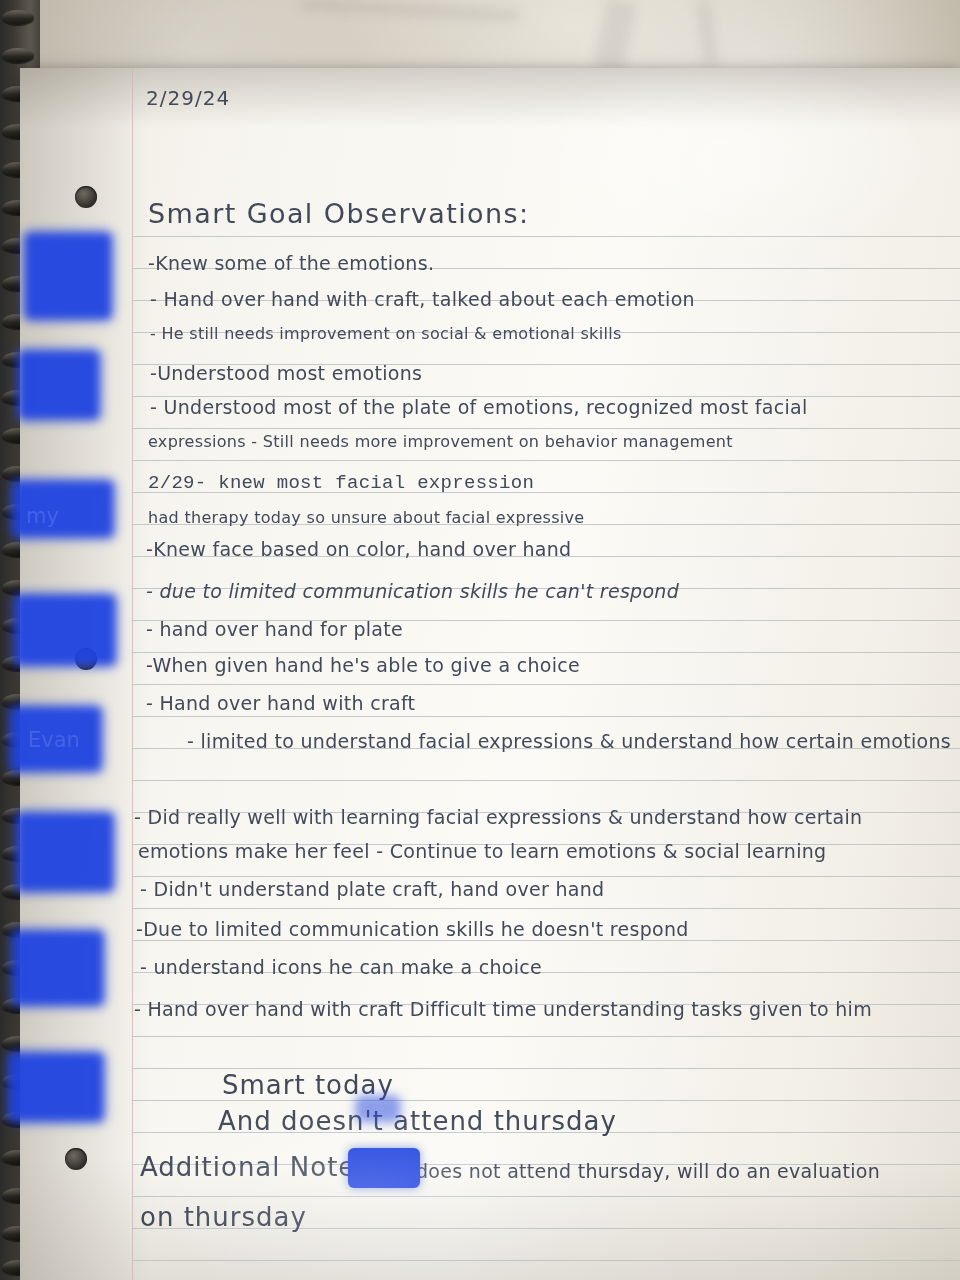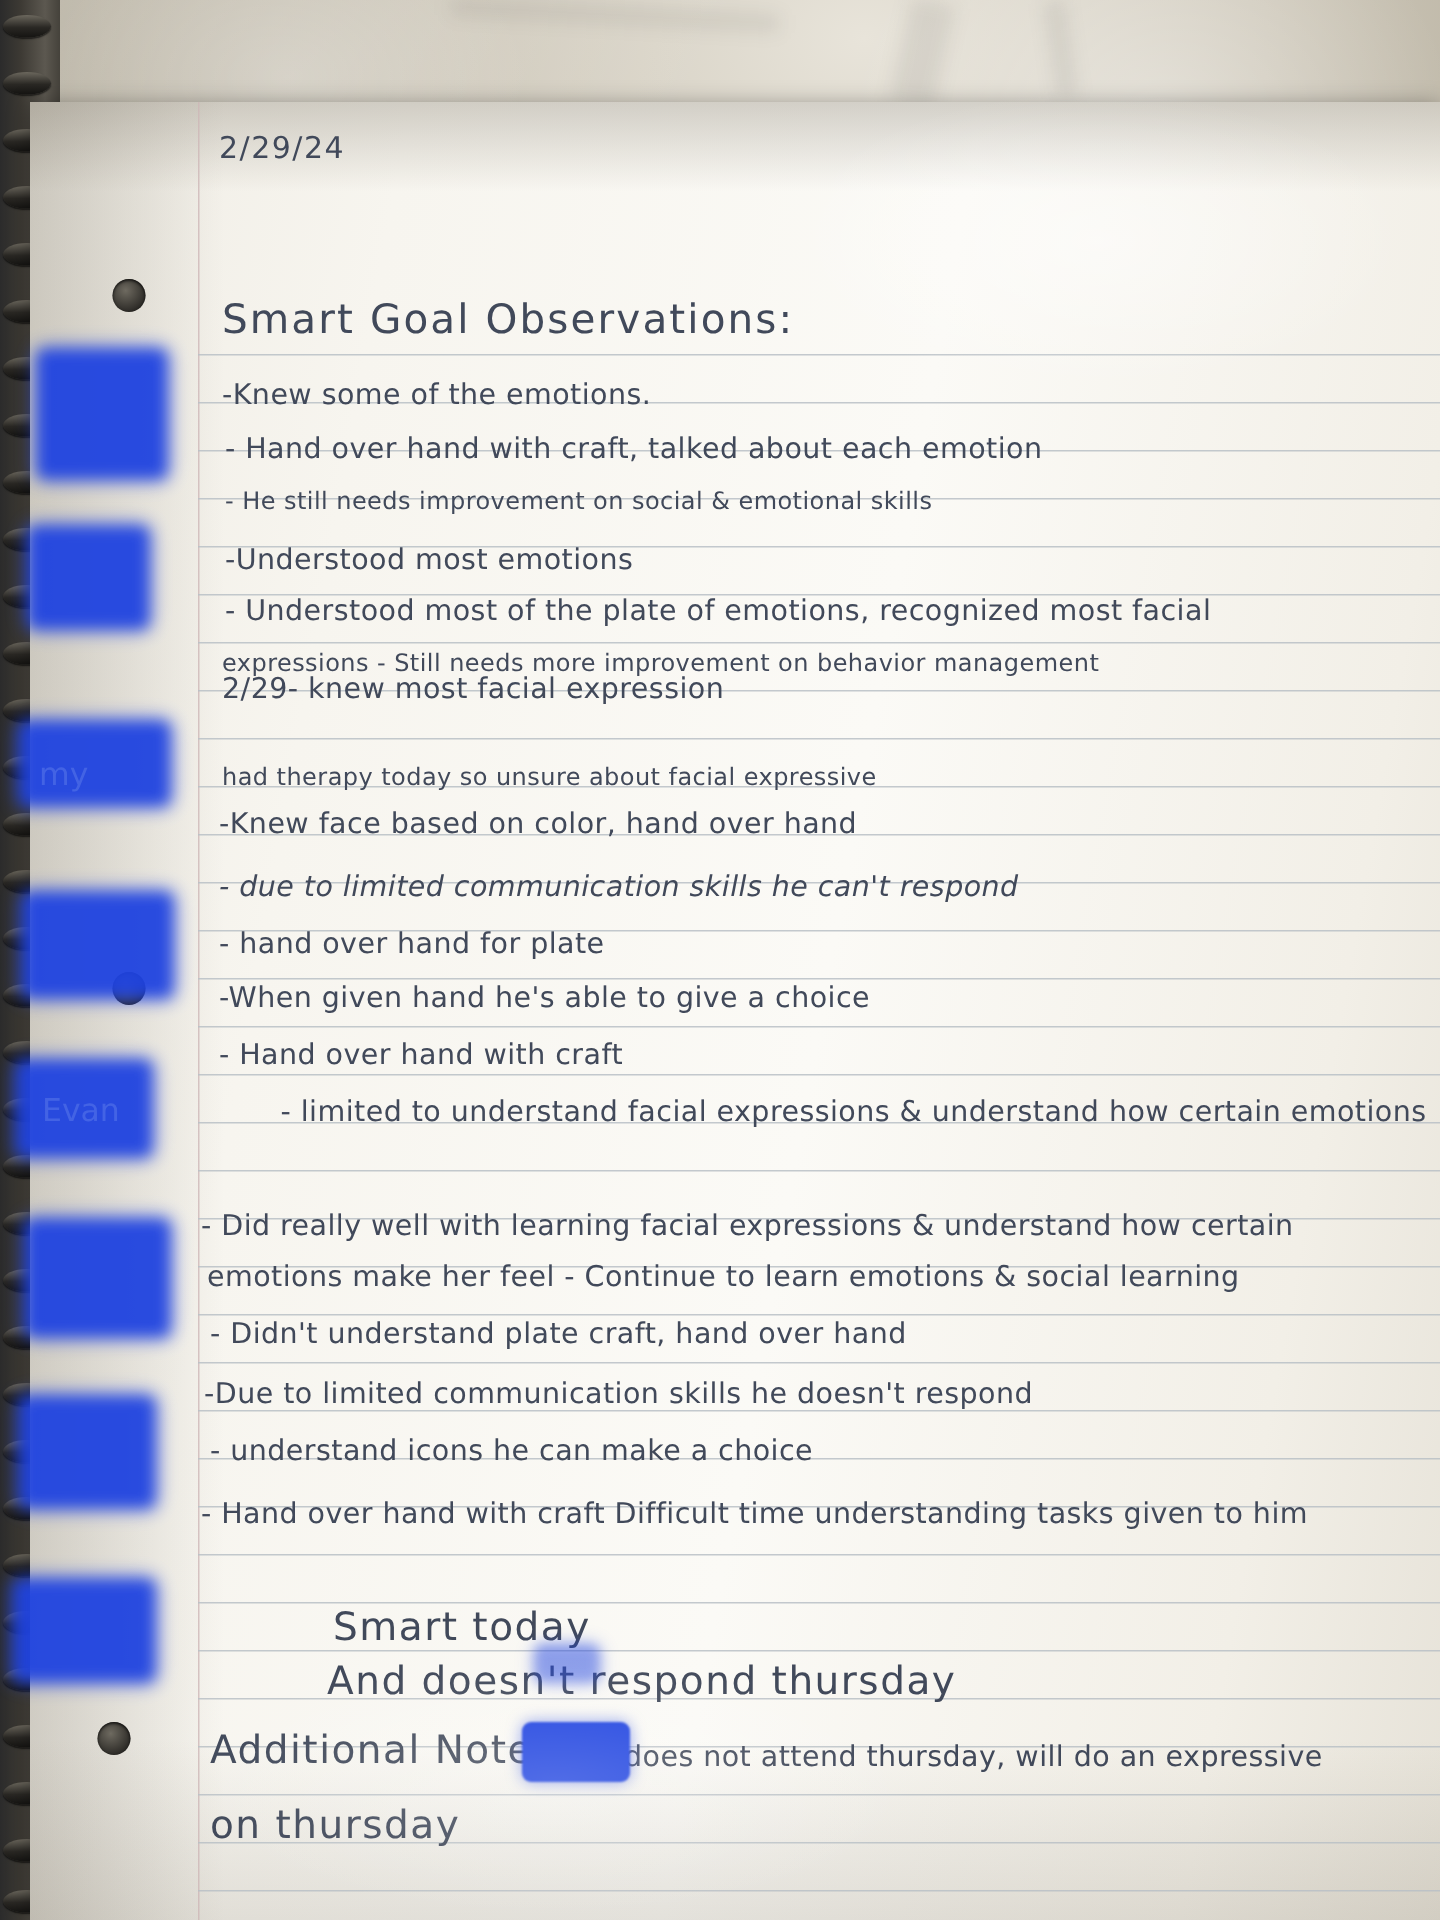--- a/index.html
+++ b/index.html
@@ -263,40 +263,40 @@
   <div class="hw date ink" style="left:146px;top:86px;">2/29/24</div>
 
   <div class="hw h1 ink" style="left:148px;top:198px;">Smart Goal Observations:</div>
 
   <div class="hw l ink" style="left:148px;top:252px;">-Knew some of the emotions.</div>
   <div class="hw l ink" style="left:150px;top:288px;">- Hand over hand with craft, talked about each emotion</div>
   <div class="hw sm ink" style="left:150px;top:324px;">- He still needs improvement on social &amp; emotional skills</div>
   <div class="hw l ink" style="left:150px;top:362px;">-Understood most emotions</div>
   <div class="hw sm ink" style="left:148px;top:432px;">expressions      - Still needs more improvement on behavior management</div>
   <div class="hw l ink" style="left:150px;top:396px;">- Understood most of the plate of emotions, recognized most facial</div>
-  <div class="hw l ink" style="left:148px;top:448px;">2/29- knew most facial expression</div>
+  <div class="hw l ink" style="left:148px;top:472px;font-family:Liberation Mono, monospace;">2/29- knew most facial expression</div>
   <div class="hw sm ink" style="left:148px;top:508px;">had therapy today so unsure about facial expressive</div>
   <div class="hw l ink" style="left:146px;top:538px;">-Knew face based on color, hand over hand</div>
   <div class="hw l ink" style="left:146px;top:580px;font-style:italic;">- due to limited communication skills he can't respond</div>
   <div class="hw l ink" style="left:146px;top:618px;">- hand over hand for plate</div>
   <div class="hw l ink" style="left:146px;top:654px;">-When given hand he's able to give a choice</div>
   <div class="hw l ink" style="left:146px;top:692px;">- Hand over hand with craft</div>
   <div class="hw l ink" style="left:140px;top:730px;margin-left:47px;">- limited to understand facial expressions &amp; understand how certain emotions</div>
   <div class="hw l ink" style="left:134px;top:806px;">- Did really well with learning facial expressions &amp; understand how certain</div>
   <div class="hw l ink" style="left:138px;top:840px;">emotions make her feel    - Continue to learn emotions &amp; social learning</div>
   <div class="hw l ink" style="left:140px;top:878px;">- Didn't understand plate craft, hand over hand</div>
   <div class="hw l ink" style="left:136px;top:918px;">-Due to limited communication skills he doesn't respond</div>
   <div class="hw l ink" style="left:140px;top:956px;">- understand icons he can make a choice</div>
   <div class="hw l ink" style="left:134px;top:998px;">- Hand over hand with craft   Difficult time understanding tasks given to him</div>
 
   <div class="hw big ink" style="left:222px;top:1070px;">Smart today</div>
-  <div class="hw big ink" style="left:218px;top:1106px;">And doesn't respond thursday</div>
+  <div class="hw big ink" style="left:218px;top:1106px;">And doesn't attend thursday</div>
 
   <div class="hw big ink" style="left:140px;top:1152px;">Additional Notes:</div>
-  <div class="hw l ink" style="left:416px;top:1160px;">does not attend thursday, will do an expressive</div>
+  <div class="hw l ink" style="left:416px;top:1160px;">does not attend thursday, will do an evaluation</div>
   <div class="hw big ink" style="left:140px;top:1202px;">on thursday</div>
 
   <div class="redact soft" style="left:24px;top:232px;width:88px;height:88px;"></div>
   <div class="redact soft" style="left:18px;top:350px;width:82px;height:70px;"></div>
   <div class="redact soft" style="left:12px;top:480px;width:102px;height:58px;"></div>
   <div class="redact-name" style="left:26px;top:504px;">my</div>
   <div class="redact soft" style="left:14px;top:594px;width:102px;height:72px;"></div>
   <div class="redact soft" style="left:10px;top:706px;width:92px;height:66px;"></div>
   <div class="redact-name" style="left:28px;top:728px;">Evan</div>
   <div class="redact soft" style="left:16px;top:812px;width:98px;height:80px;"></div>

